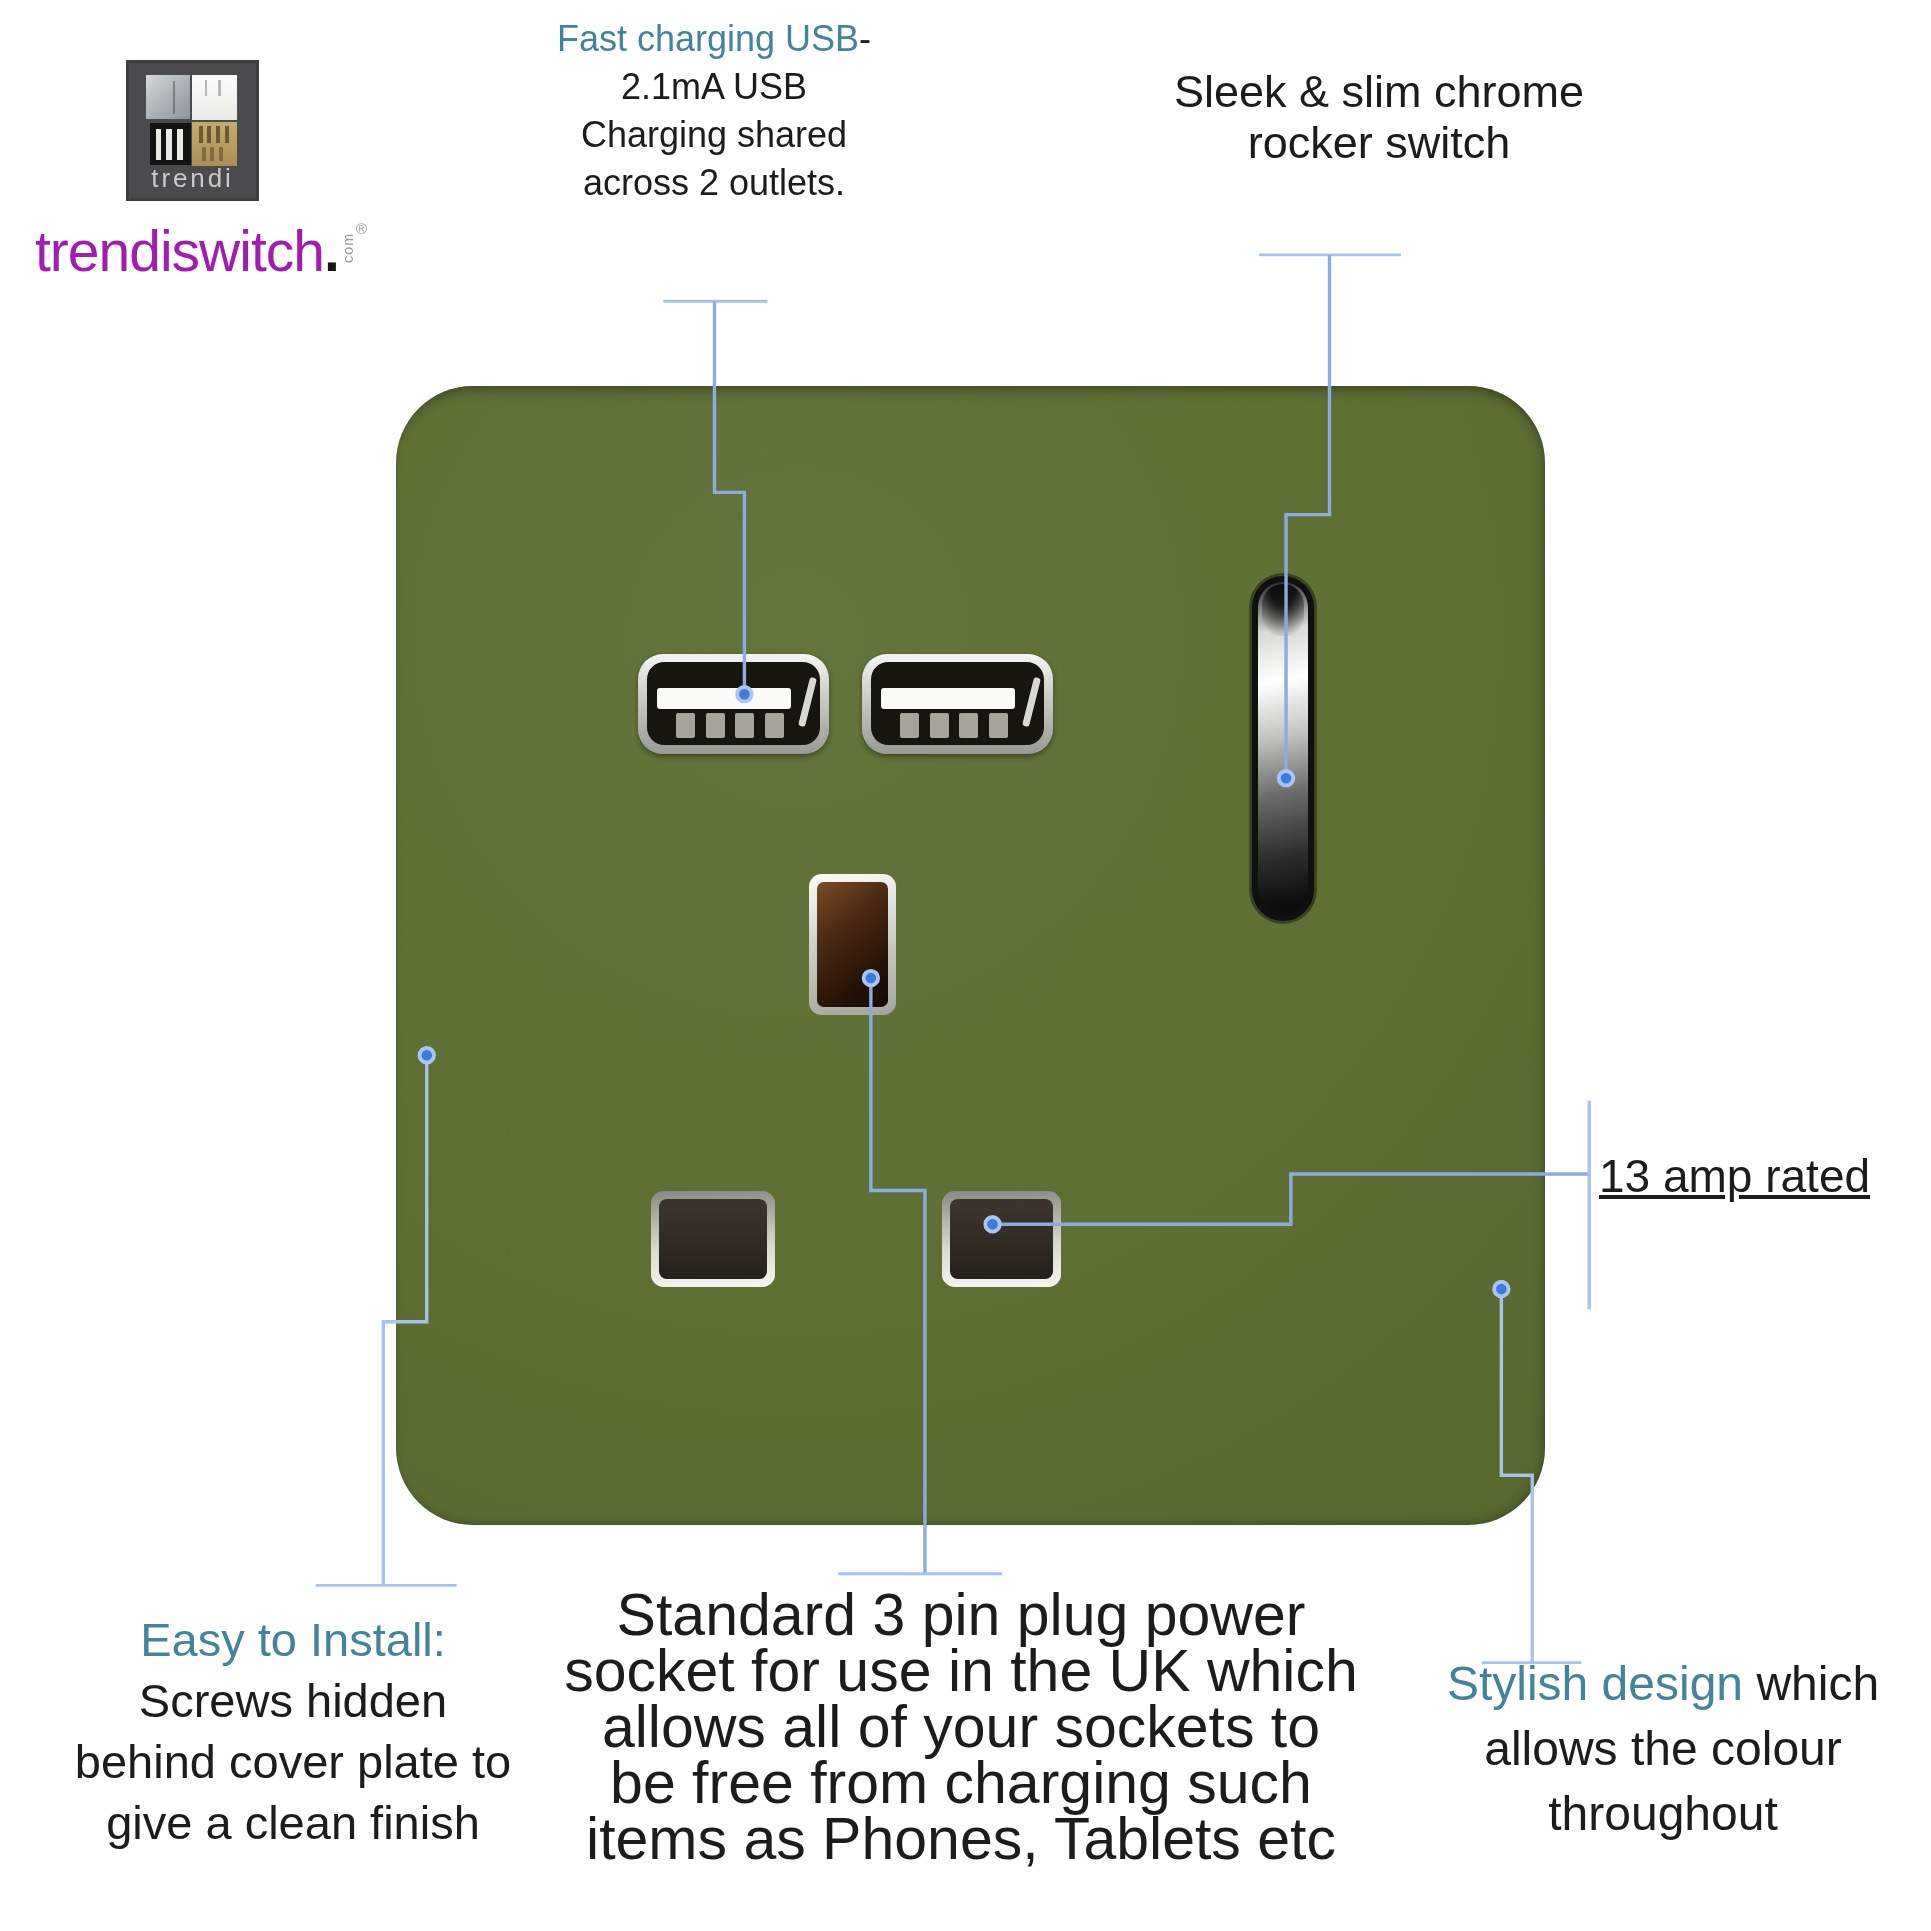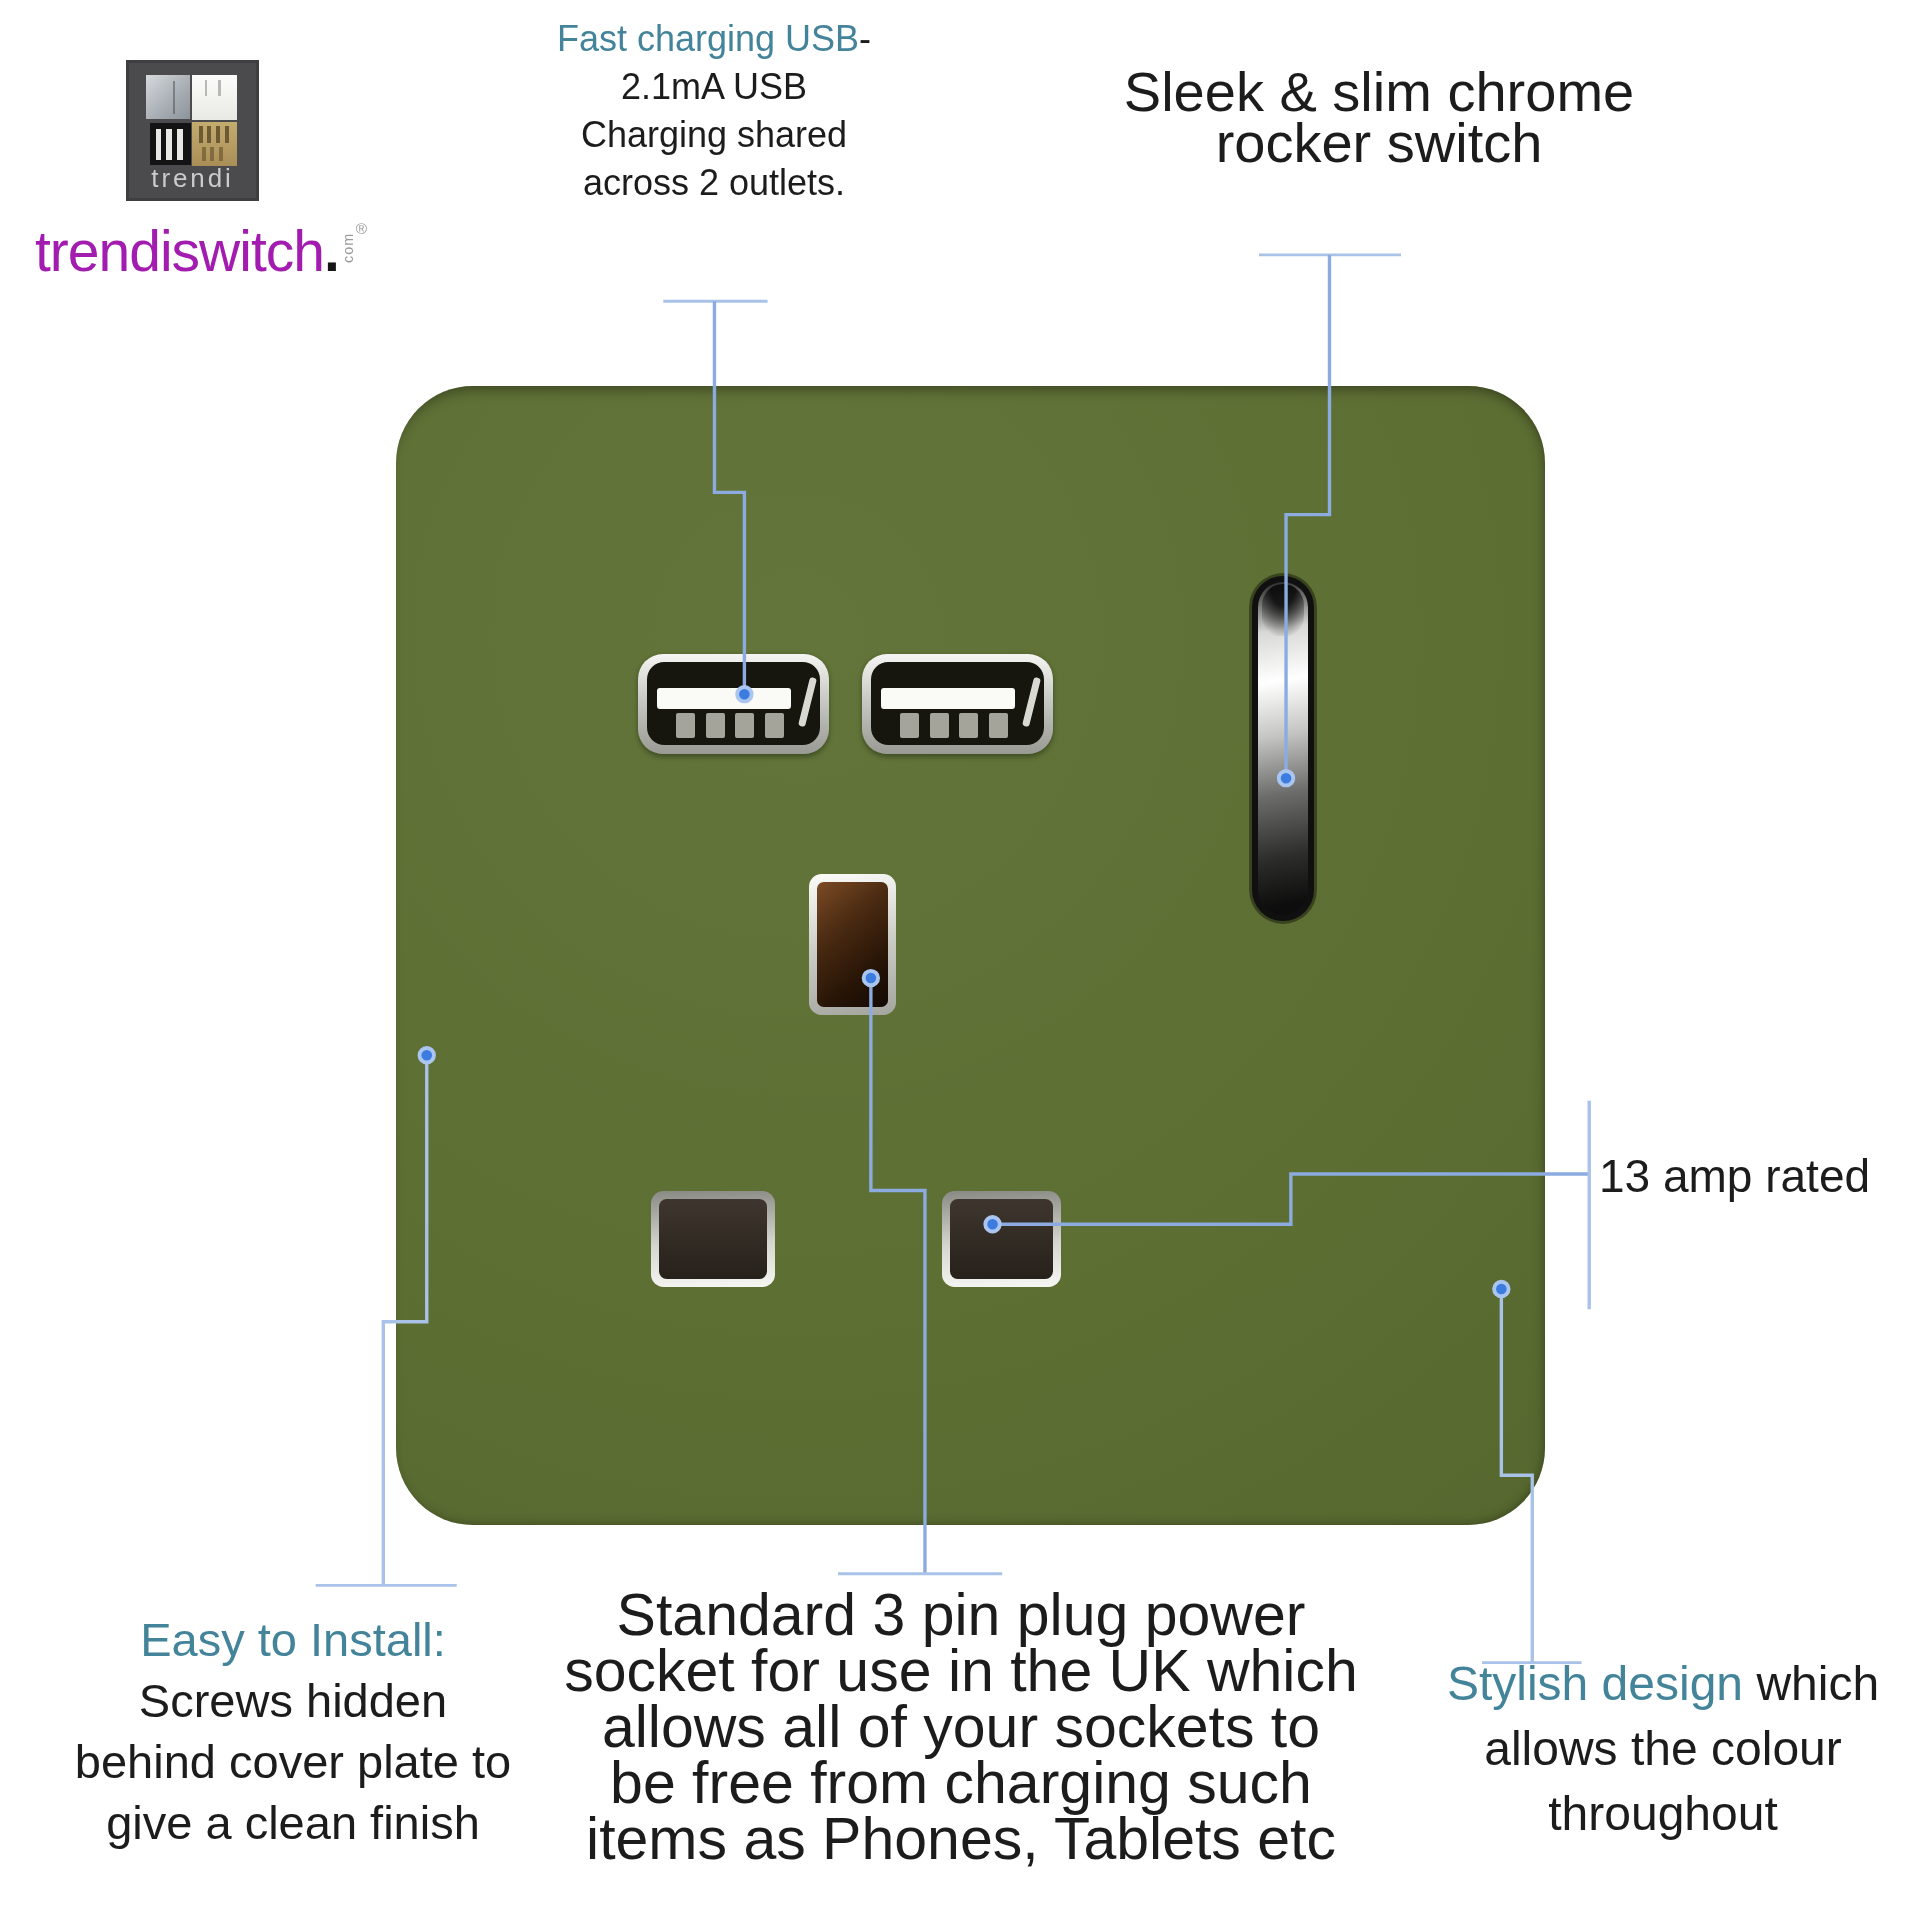--- a/index.html
+++ b/index.html
@@ -28,22 +28,22 @@
   .wordmark .wm-dot{font-size:57px;color:#161616;font-weight:bold;}
   .wordmark .wm-tld{display:inline-block;writing-mode:vertical-rl;transform:rotate(180deg);
                     font-size:14.5px;color:#9a9a9a;height:42px;vertical-align:7.7px;letter-spacing:1px;}
   .wordmark .wm-reg{font-size:15.4px;color:#9a9a9a;vertical-align:37px;}
 
   
   .note{position:absolute;text-align:center;transform:translateX(-50%);}
   .note .ln{display:block;}
   .teal{color:#44849a;}
   .note-usb{left:714px;top:15.4px;font-size:36px;line-height:48px;}
-  .note-rocker{left:1379px;top:66px;font-size:56px;line-height:51px;}
-  .note-amp{left:1599px;top:1151px;font-size:46px;line-height:50px;transform:none;text-align:right;white-space:nowrap;}
+  .note-rocker{left:1379px;top:66px;font-size:45px;line-height:51px;}
+  .note-amp{left:1599px;top:1151px;font-size:46px;line-height:50px;transform:none;text-align:right;white-space:nowrap;text-decoration:underline;}
   .note-install{left:293px;top:1609px;font-size:47px;line-height:61px;}
   .note-standard{left:961px;top:1587px;font-size:59px;line-height:56px;white-space:nowrap;}
   .note-stylish{left:1663px;top:1651px;font-size:48px;line-height:65px;white-space:nowrap;}
 
   
   .plate{position:absolute;left:396px;top:386px;width:1149px;height:1139px;border-radius:77px;
          background:radial-gradient(135% 135% at 35% 22%, #63753a 0%, #5d6e33 48%, #50622b 100%);
          box-shadow:inset 0 11.6px 13.5px -8.7px rgba(0,0,0,.4),
                     inset -9.7px 0 13.5px -9.7px rgba(0,0,0,.28),
                     inset 0 -7.7px 11.6px -7.7px rgba(0,0,0,.3);}

